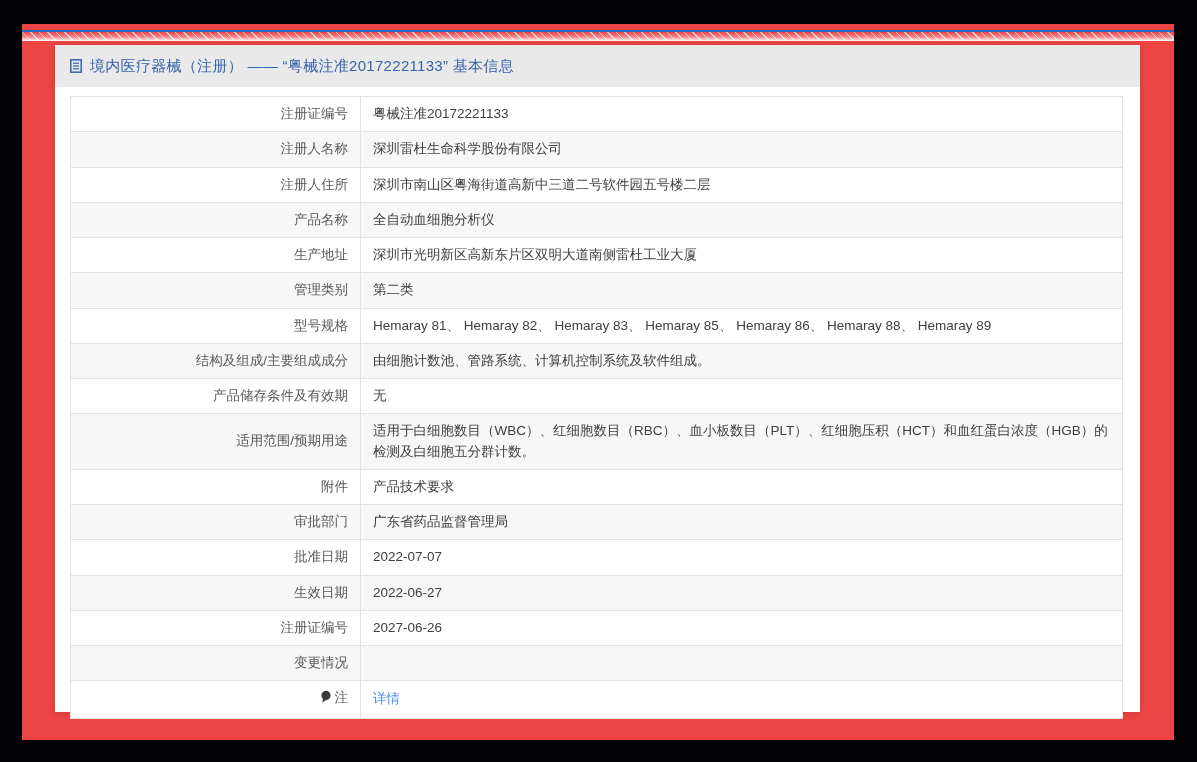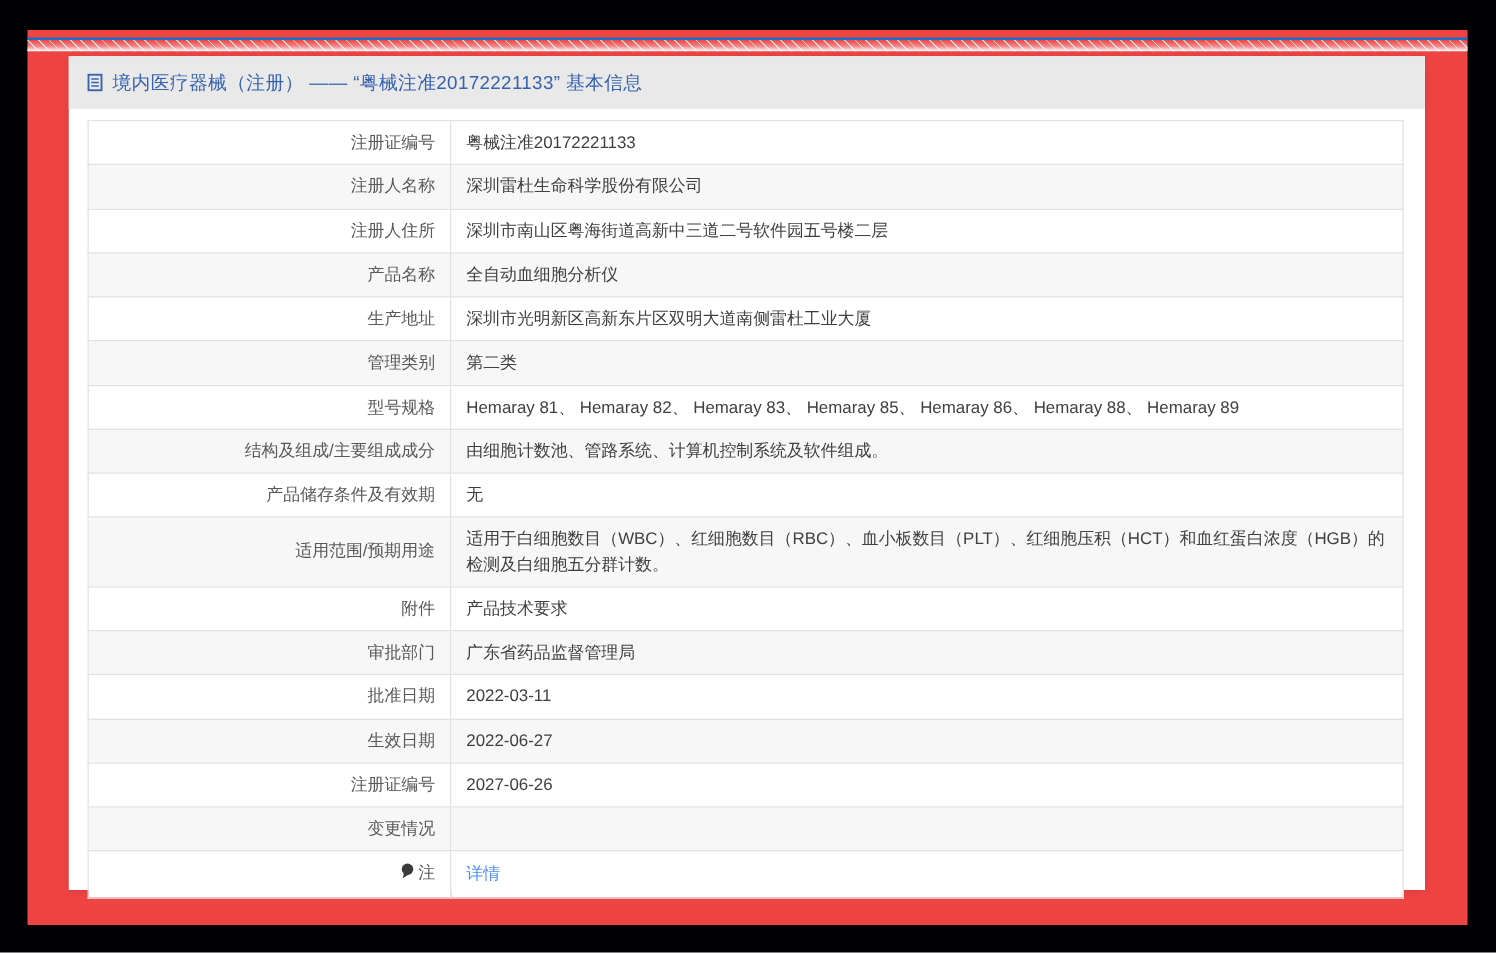--- a/index.html
+++ b/index.html
@@ -127,21 +127,21 @@
             <tr>
               <td class="label-cell">附件</td>
               <td class="value-cell">产品技术要求</td>
             </tr>
             <tr>
               <td class="label-cell">审批部门</td>
               <td class="value-cell">广东省药品监督管理局</td>
             </tr>
             <tr>
               <td class="label-cell">批准日期</td>
-              <td class="value-cell">2022-03-11</td>
+              <td class="value-cell">2022-07-07</td>
             </tr>
             <tr>
               <td class="label-cell">生效日期</td>
               <td class="value-cell">2022-06-27</td>
             </tr>
             <tr>
               <td class="label-cell">注册证编号</td>
               <td class="value-cell">2027-06-26</td>
             </tr>
             <tr>

